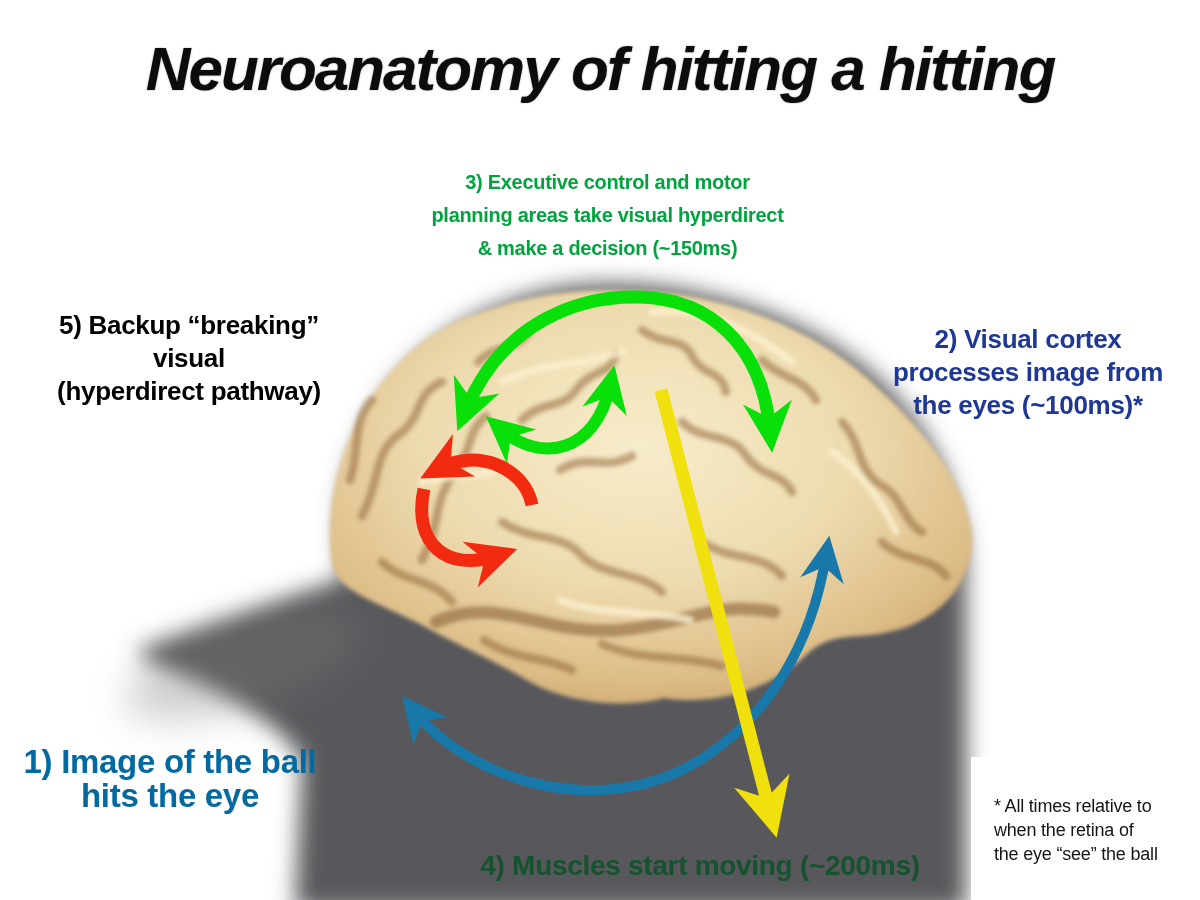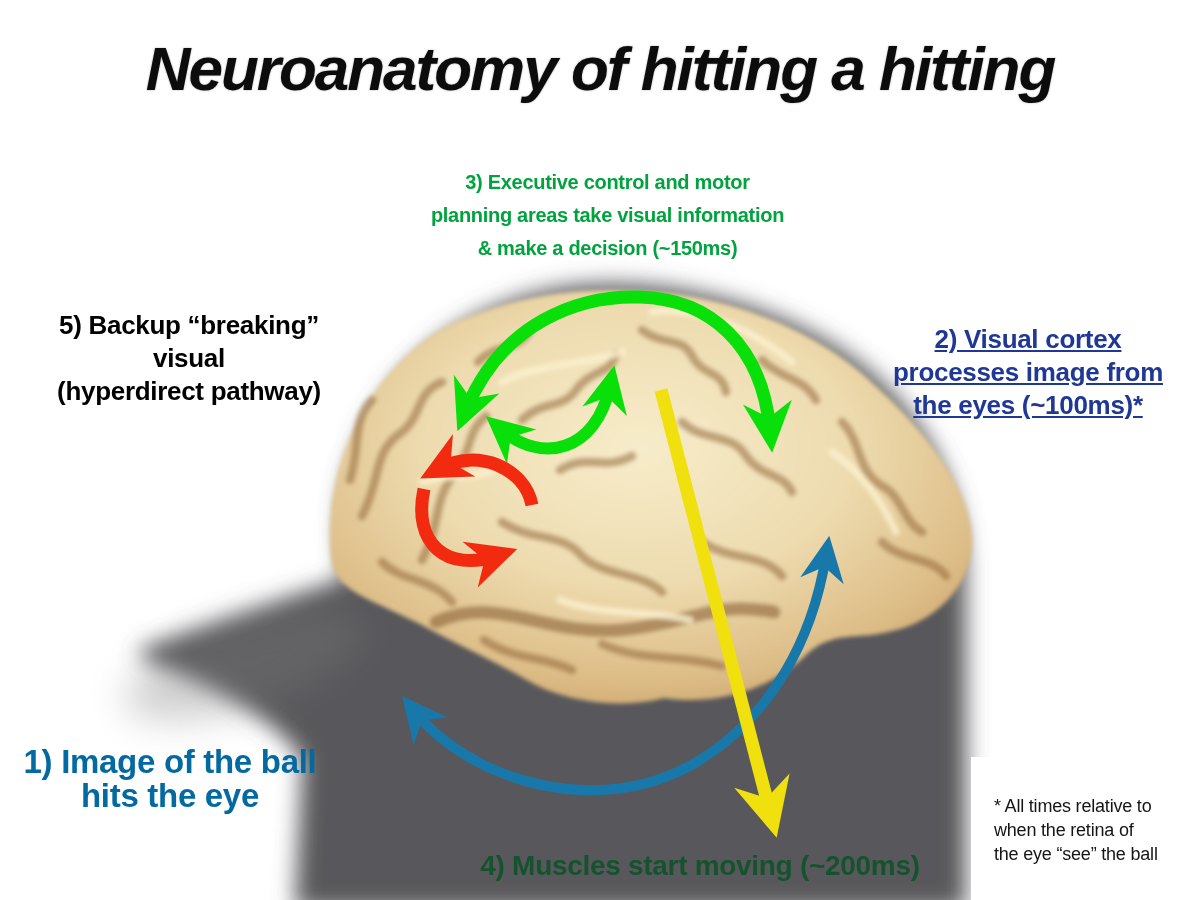--- a/index.html
+++ b/index.html
@@ -6,21 +6,21 @@
   .board{position:relative;width:1200px;height:900px;overflow:hidden;background:#ffffff;}
   .scene{position:absolute;left:0;top:0;width:1200px;height:900px;}
   .txt{position:absolute;z-index:5;}
   .label{font-weight:bold;text-align:center;letter-spacing:-0.3px;}
   .line{display:block;white-space:nowrap;}
   .title{left:0;top:36px;width:1200px;text-align:center;font-size:62px;line-height:1.05;
          font-weight:bold;font-style:italic;letter-spacing:-2px;color:#0c0c0c;
          text-shadow:0 0 2px rgba(0,0,0,0.35);}
   .step3{left:280px;top:166px;width:655px;font-size:20px;line-height:33px;color:#00a33e;}
   .step5{left:21px;top:309px;width:336px;font-size:26px;line-height:33px;color:#000000;}
-  .step2{left:862px;top:323px;width:332px;font-size:26px;line-height:33px;color:#1f3795;text-decoration:underline;}
+  .step2{left:862px;top:323px;width:332px;font-size:26px;line-height:33px;color:#1f3795;}
   .step1{left:10px;top:745px;width:320px;font-size:33px;line-height:34px;color:#0369a1;}
   .step4{left:420px;top:850px;width:560px;font-size:28px;line-height:32px;color:#14532d;}
   .footnote{left:994px;top:794px;width:210px;font-size:18px;line-height:24px;
             font-weight:400;text-align:left;color:#151515;letter-spacing:-0.2px;}
 </style>
 </head>
 <body>
 
 <div class="board">
 
@@ -113,21 +113,21 @@
     <path fill="none" stroke-width="13" marker-start="url(#ah-green)" marker-end="url(#ah-green)" d="M 466 410 C 502 322, 580 295, 640 297 C 710 299, 762 345, 770 430" stroke="#09e009"></path>
     <path fill="none" stroke-width="12" marker-start="url(#ah-green)" marker-end="url(#ah-green)" d="M 502 430 C 542 464, 596 452, 610 386" stroke="#09e009"></path>
     <path fill="none" stroke-width="13" marker-end="url(#ah-red)" d="M 532 505 C 525 468, 478 448, 440 468" stroke="#f22a10"></path>
     <path fill="none" stroke-width="13" marker-end="url(#ah-red)" d="M 424 489 C 412 545, 448 572, 496 556" stroke="#f22a10"></path>
   </svg>
 
   <div class="txt title">Neuroanatomy of hitting a hitting</div>
 
   <div class="txt label step3">
     <span class="line">3) Executive control  and motor</span>
-    <span class="line">planning areas take visual information</span>
+    <span class="line">planning areas take visual hyperdirect</span>
     <span class="line">&amp; make a decision (~150ms)</span>
   </div>
 
   <div class="txt label step5">
     <span class="line">5) Backup “breaking”</span>
     <span class="line">visual</span>
     <span class="line">(hyperdirect pathway)</span>
   </div>
 
   <div class="txt label step2">

